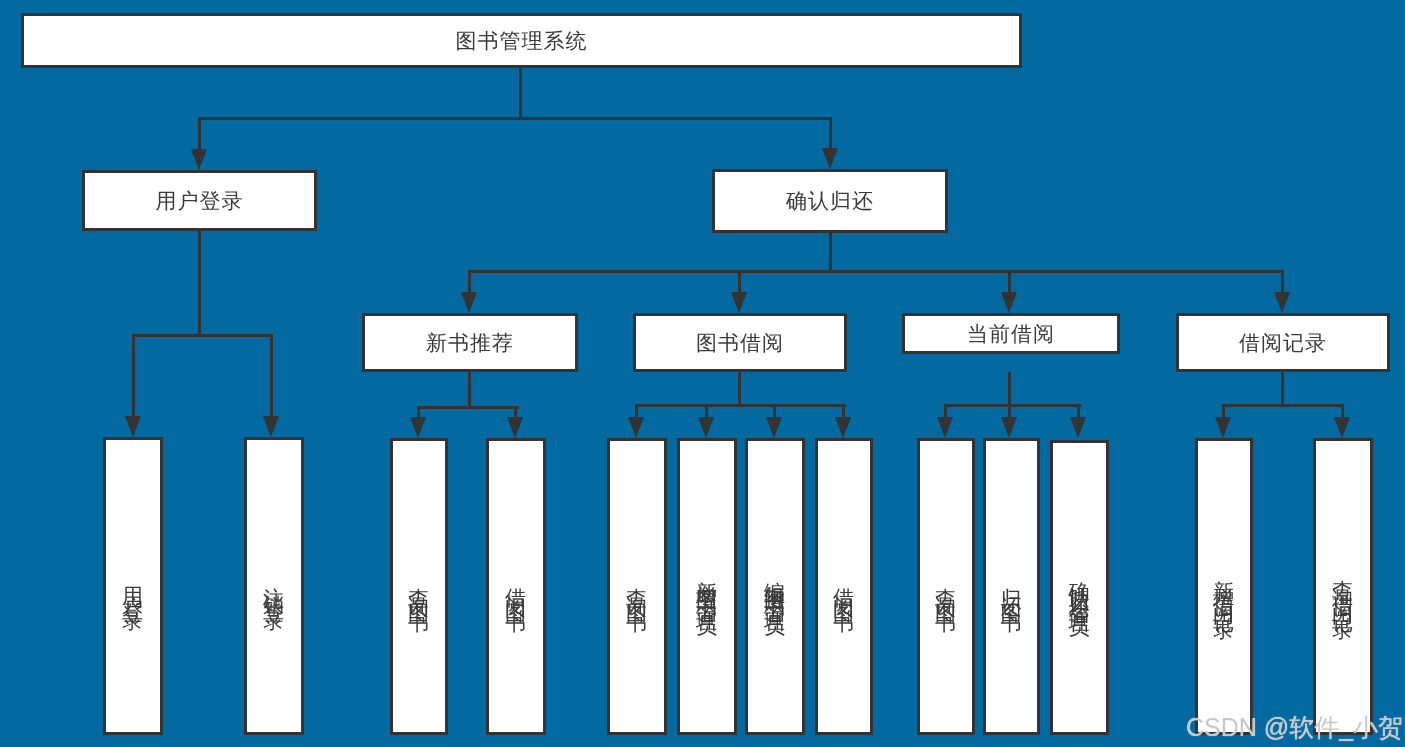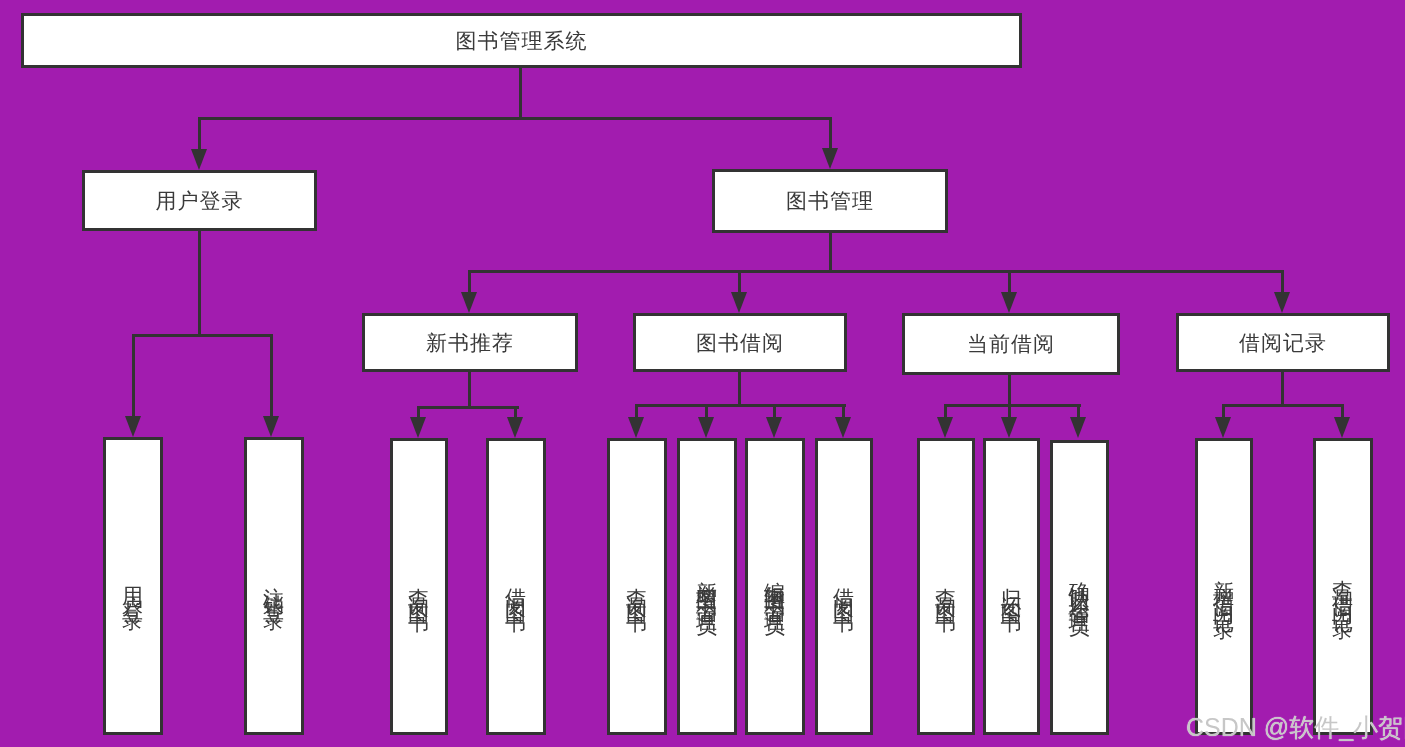--- a/index.html
+++ b/index.html
@@ -1,19 +1,19 @@
 <!DOCTYPE html>
 <html><head>
 <meta charset="utf-8">
 <style>
   html,body{margin:0;padding:0;background:#fff;}
   .canvas{
     position:relative;
     width:1405px;height:747px;
-    background:#a21caf;
+    background:#0369a1;
     font-family:"Liberation Sans","DejaVu Sans",sans-serif;
     overflow:hidden;
   }
   .box{
     position:absolute;
     box-sizing:border-box;
     border:3px solid #333;
     background:#fff;
     display:flex;
     align-items:center;
@@ -67,21 +67,21 @@
   <div class="line" style="left:198px;top:117px;width:634px;height:3px;"></div>
   <div class="line" style="left:198px;top:117px;width:3px;height:35px;"></div>
   <div class="arrow" style="left:191px;top:149px;"></div>
   <div class="line" style="left:829px;top:117px;width:3px;height:35px;"></div>
   <div class="arrow" style="left:822px;top:148px;"></div>
 
   <div class="box" style="left:82px;top:170px;width:235px;height:61px;">
     <span class="hlabel">用户登录</span>
   </div>
   <div class="box" style="left:712px;top:169px;width:236px;height:64px;">
-    <span class="hlabel">图书管理</span>
+    <span class="hlabel">确认归还</span>
   </div>
 
   <div class="line" style="left:198px;top:231px;width:3px;height:106px;"></div>
   <div class="line" style="left:132px;top:334px;width:141px;height:3px;"></div>
   <div class="line" style="left:132px;top:334px;width:3px;height:84px;"></div>
   <div class="arrow" style="left:125px;top:416px;"></div>
   <div class="line" style="left:270px;top:334px;width:3px;height:84px;"></div>
   <div class="arrow" style="left:263px;top:416px;"></div>
 
   <div class="line" style="left:829px;top:233px;width:3px;height:40px;"></div>
@@ -94,21 +94,21 @@
   <div class="arrow" style="left:1001px;top:292px;"></div>
   <div class="line" style="left:1281px;top:270px;width:3px;height:24px;"></div>
   <div class="arrow" style="left:1274px;top:292px;"></div>
 
   <div class="box" style="left:633px;top:313px;width:214px;height:59px;">
     <span class="hlabel">图书借阅</span>
   </div>
   <div class="box" style="left:362px;top:313px;width:216px;height:59px;">
     <span class="hlabel">新书推荐</span>
   </div>
-  <div class="box" style="left:902px;top:313px;width:218px;height:62px;">
+  <div class="box" style="left:902px;top:313px;width:218px;height:41px;">
     <span class="hlabel">当前借阅</span>
   </div>
   <div class="box" style="left:1176px;top:313px;width:214px;height:59px;">
     <span class="hlabel">借阅记录</span>
   </div>
 
   <div class="line" style="left:468px;top:372px;width:3px;height:37px;"></div>
   <div class="line" style="left:417px;top:406px;width:102px;height:3px;"></div>
   <div class="line" style="left:417px;top:406px;width:3px;height:13px;"></div>
   <div class="arrow" style="left:410px;top:417px;"></div>

